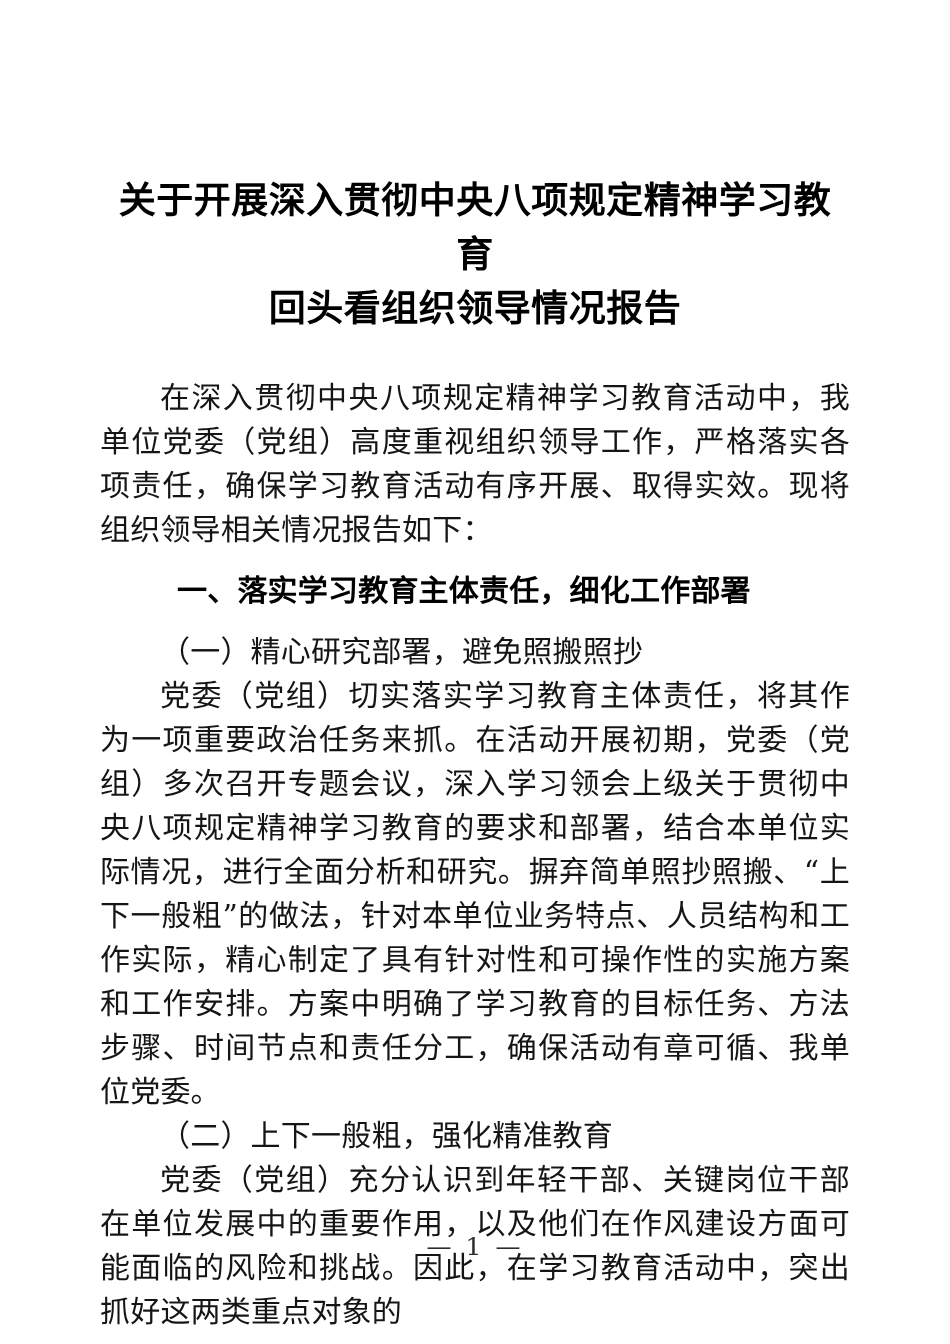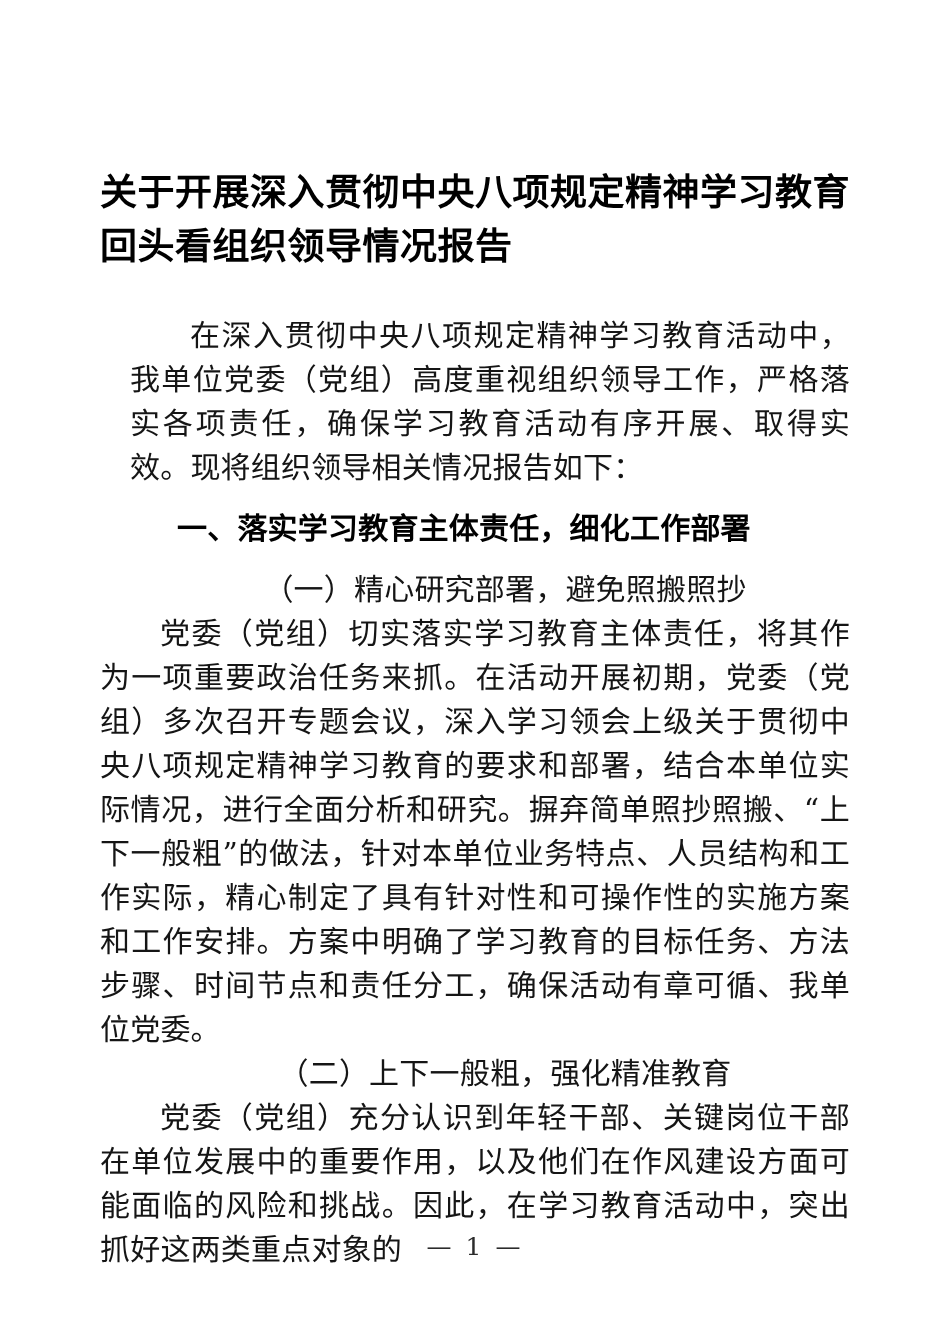--- a/index.html
+++ b/index.html
@@ -27,45 +27,44 @@
     top: 0;
     width: 750px;
   }
 
   
   .doc-title {
     font-family: "Liberation Sans", "DejaVu Sans", sans-serif;
     font-weight: 700;
     font-size: 37px;
     line-height: 54px;
-    text-align: left;
+    text-align: center;
     letter-spacing: 0.5px;
     color: #000000;
-    margin: 0;
+    margin: 8px;
     padding-top: 166px;
     white-space: pre-line;
   }
 
   
   .para {
     font-family: "DejaVu Serif", "Liberation Serif", serif;
     font-size: 30px;
     line-height: 44px;
     text-align: justify;
     text-align-last: left;
     text-justify: inter-ideograph;
     letter-spacing: 0.2px;
     margin: 0;
     text-indent: 60px;
     color: #151515;
   }
 
   .para.first-body {
     margin-top: 40px;
-    margin-left: 30px;
   }
 
   
   .h1-line {
     font-family: "Liberation Sans", "DejaVu Sans", sans-serif;
     font-weight: 700;
     font-size: 30px;
     line-height: 44px;
     text-indent: 60px;
     letter-spacing: 0.2px;
@@ -75,21 +74,20 @@
 
   
   .h2-line {
     font-family: "DejaVu Serif", "Liberation Serif", serif;
     font-size: 30px;
     line-height: 44px;
     text-indent: 60px;
     letter-spacing: 0.2px;
     margin: 0;
     color: #151515;
-    text-align: center;
   }
 
   
   .footer {
     position: absolute;
     left: 0;
     right: 0;
     top: 1232px;
     text-align: center;
     font-family: "DejaVu Serif", "Liberation Serif", serif;

